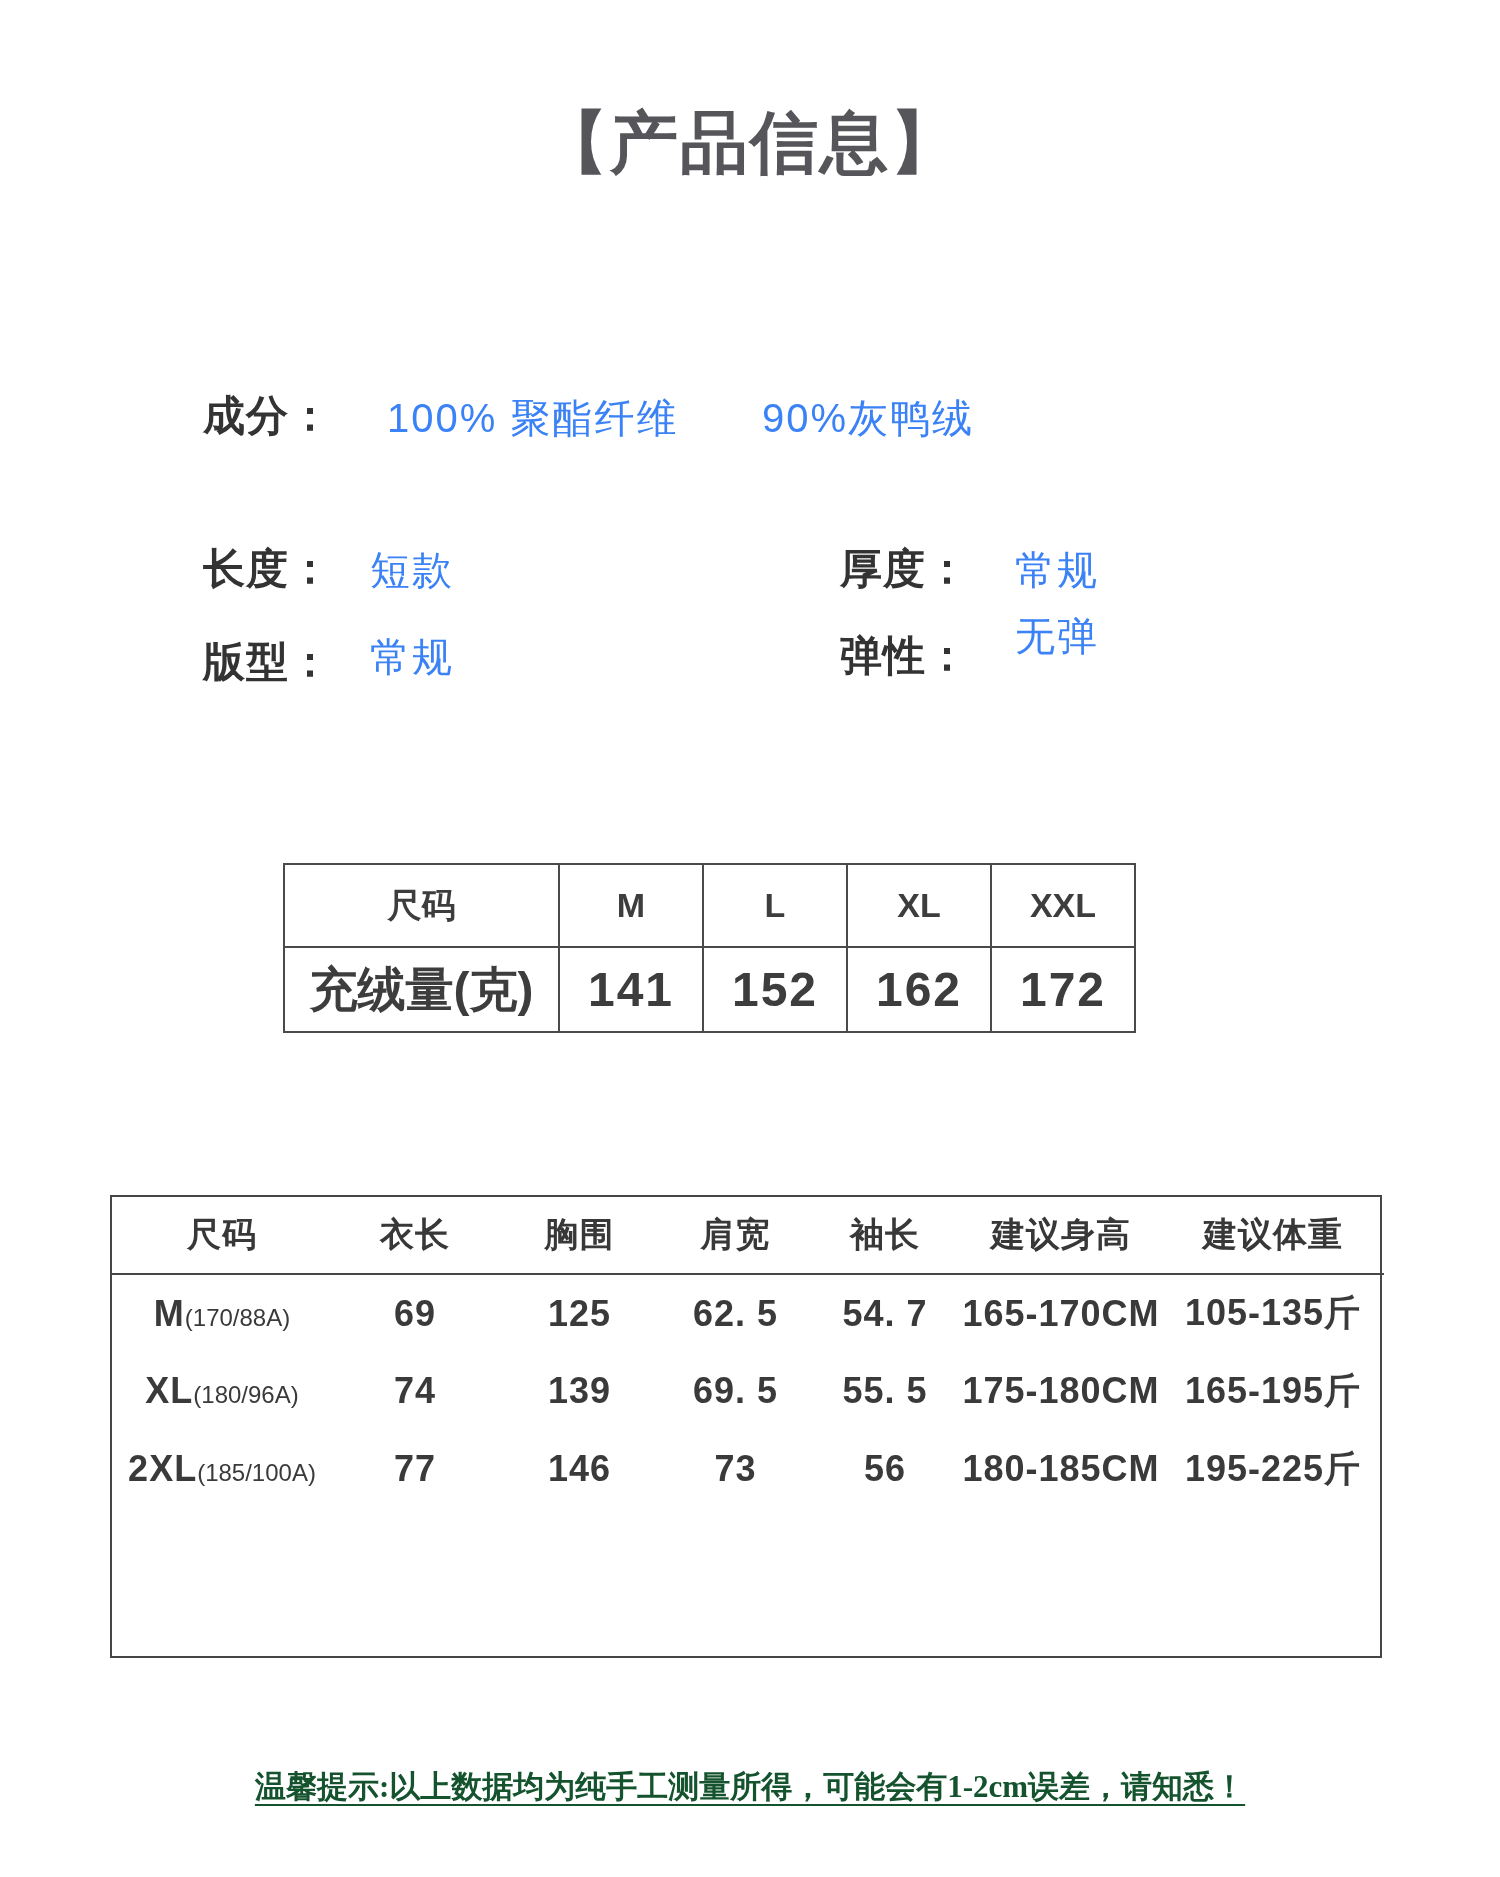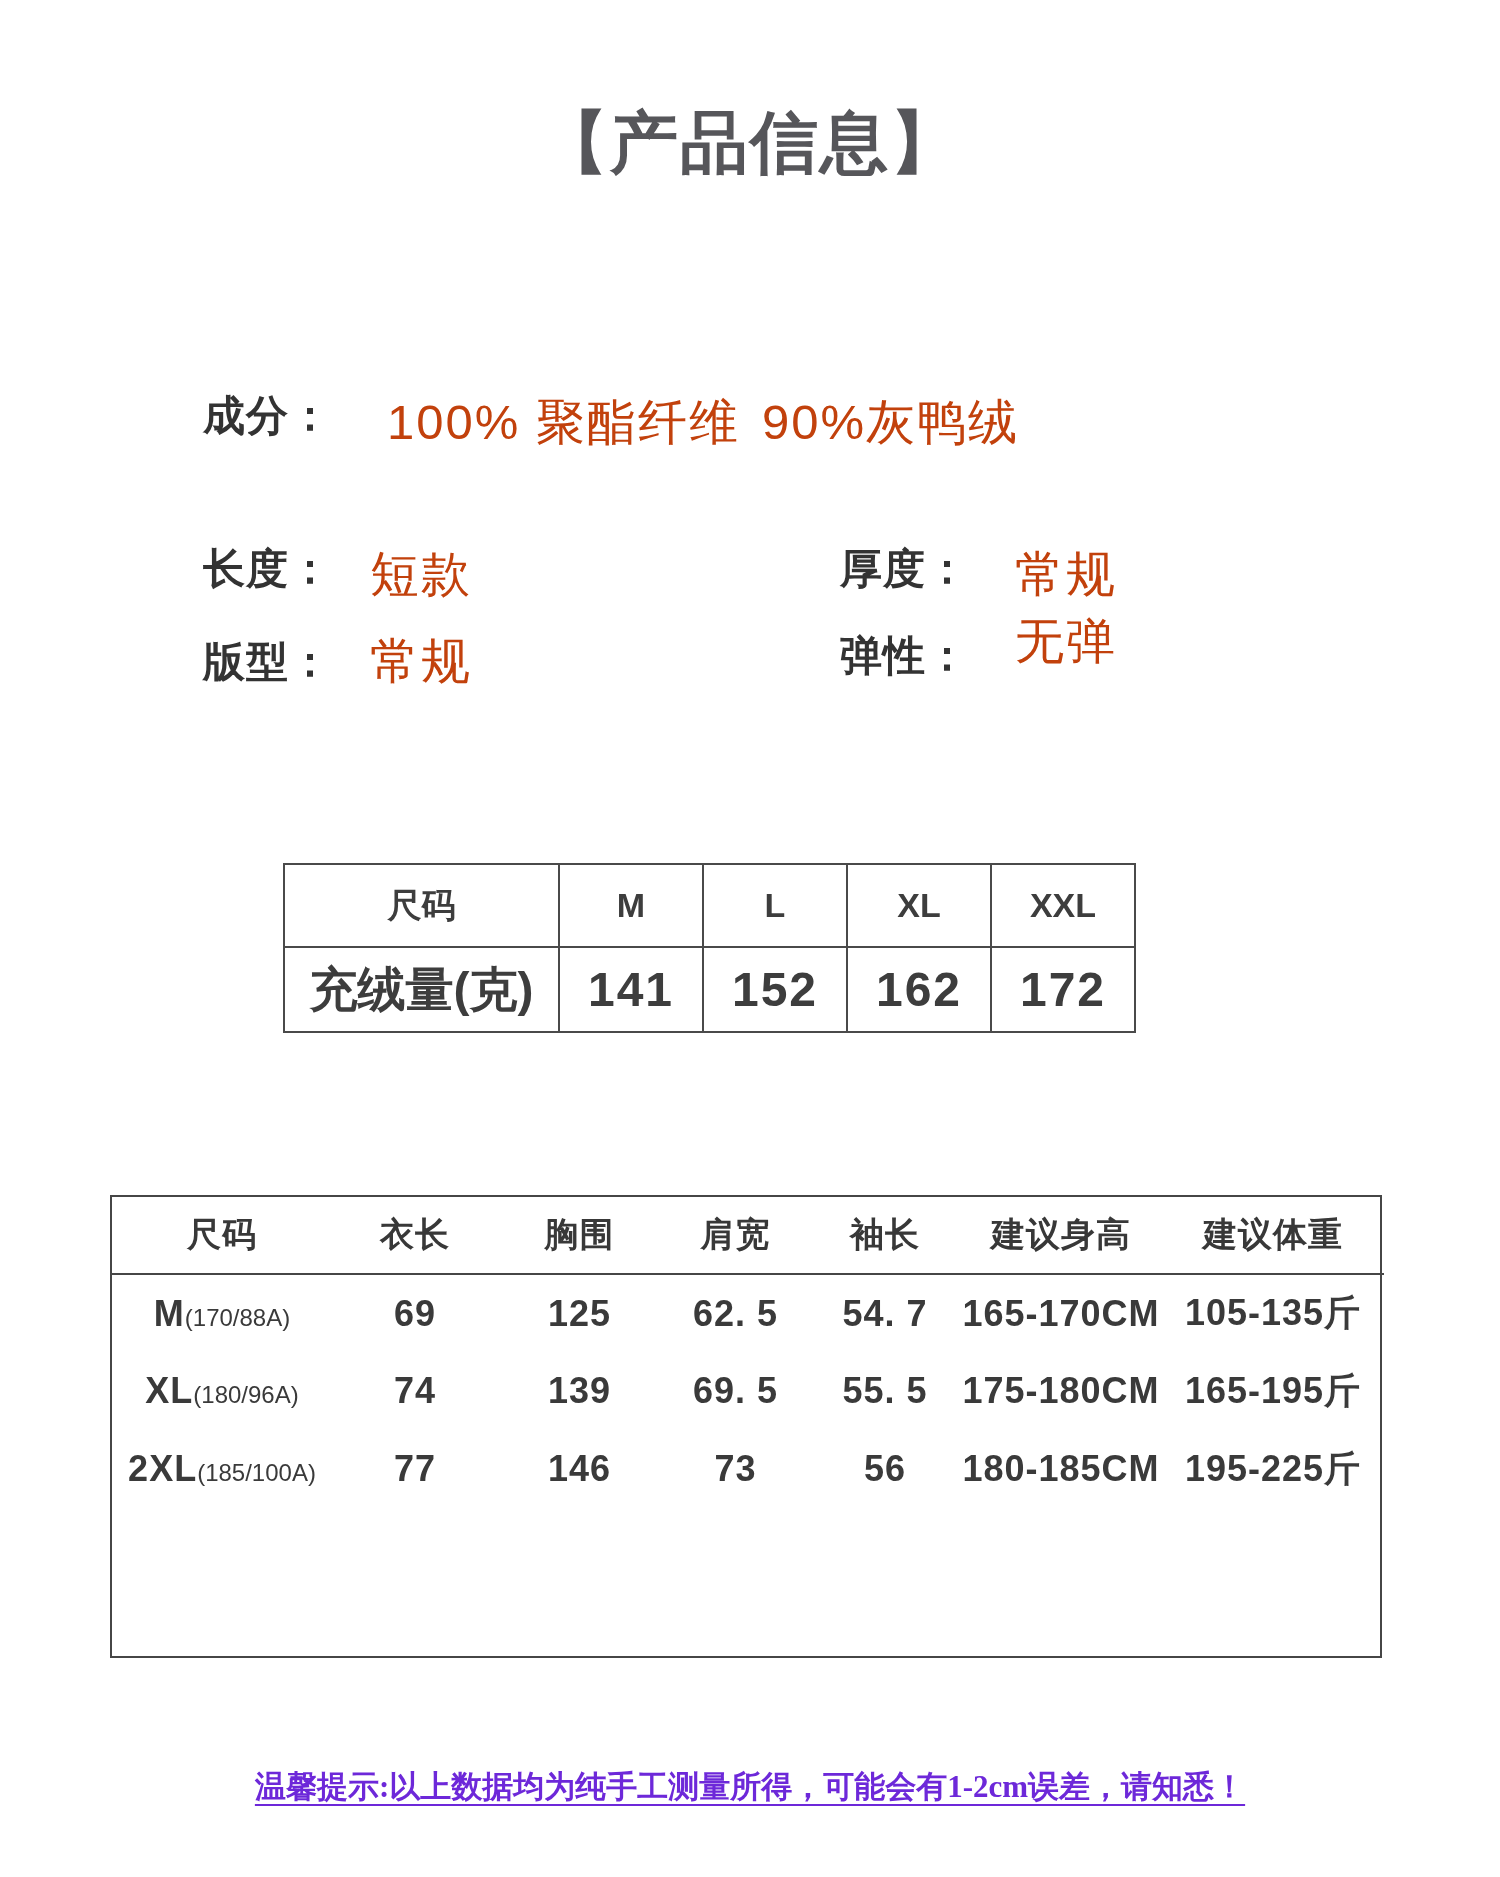--- a/index.html
+++ b/index.html
@@ -33,23 +33,23 @@
   .lbl {
     position: absolute;
     font-size: 42px;
     font-weight: 700;
     color: #333333;
     line-height: 1;
     letter-spacing: 1px;
   }
   .val {
     position: absolute;
-    font-size: 49px;
+    font-size: 40px;
     font-weight: 400;
-    color: #c2410c;
+    color: #3b82f6;
     line-height: 1;
     letter-spacing: 2px;
   }
 
   
   .fill-table {
     position: absolute;
     left: 283px;
     top: 855px;
     border-collapse: collapse;
@@ -105,21 +105,21 @@
   
   .note {
     position: absolute;
     top: 1763px;
     left: 0;
     width: 100%;
     text-align: center;
     font-family: "Liberation Serif", "DejaVu Serif", serif;
     font-size: 31px;
     font-weight: 700;
-    color: #6d28d9;
+    color: #14532d;
     text-decoration: underline;
     text-underline-offset: 7px;
     text-decoration-thickness: 2px;
     line-height: 1;
   }
 </style>
 </head>
 <body>
 
 <div class="page">

